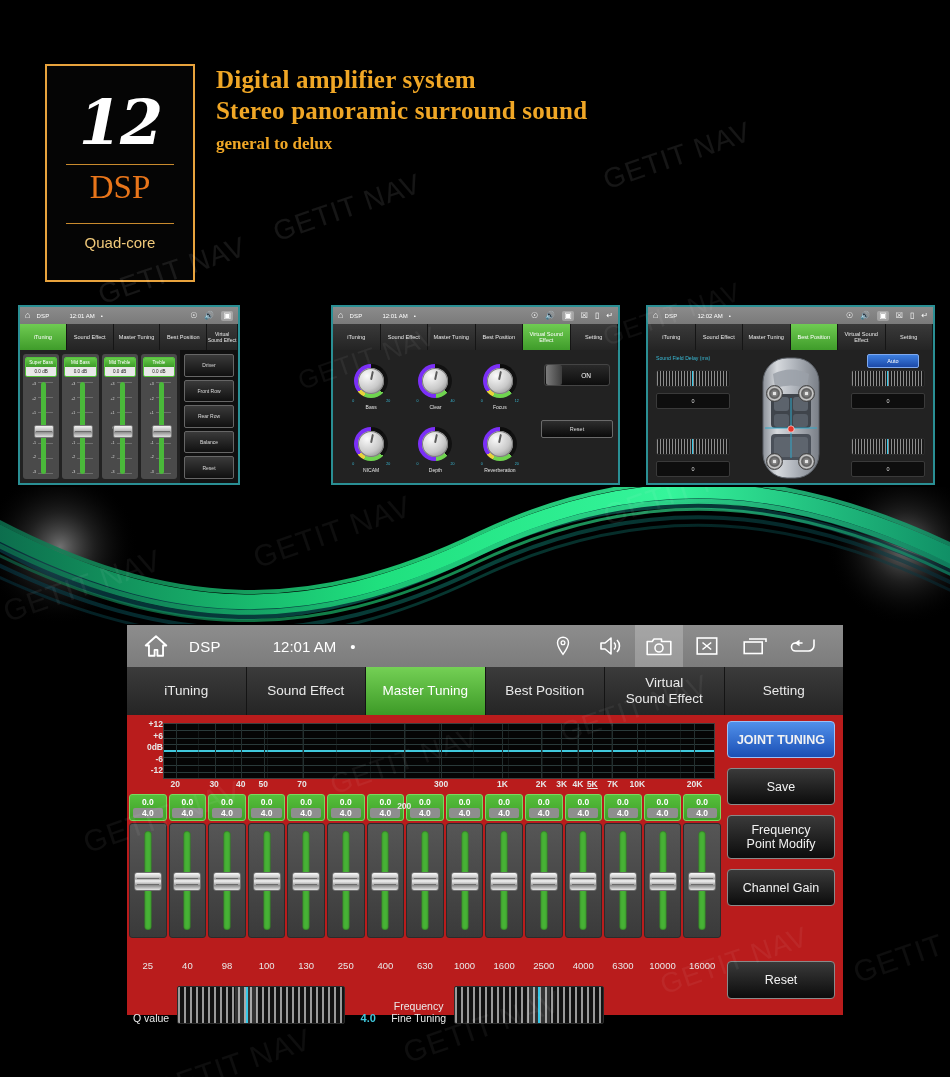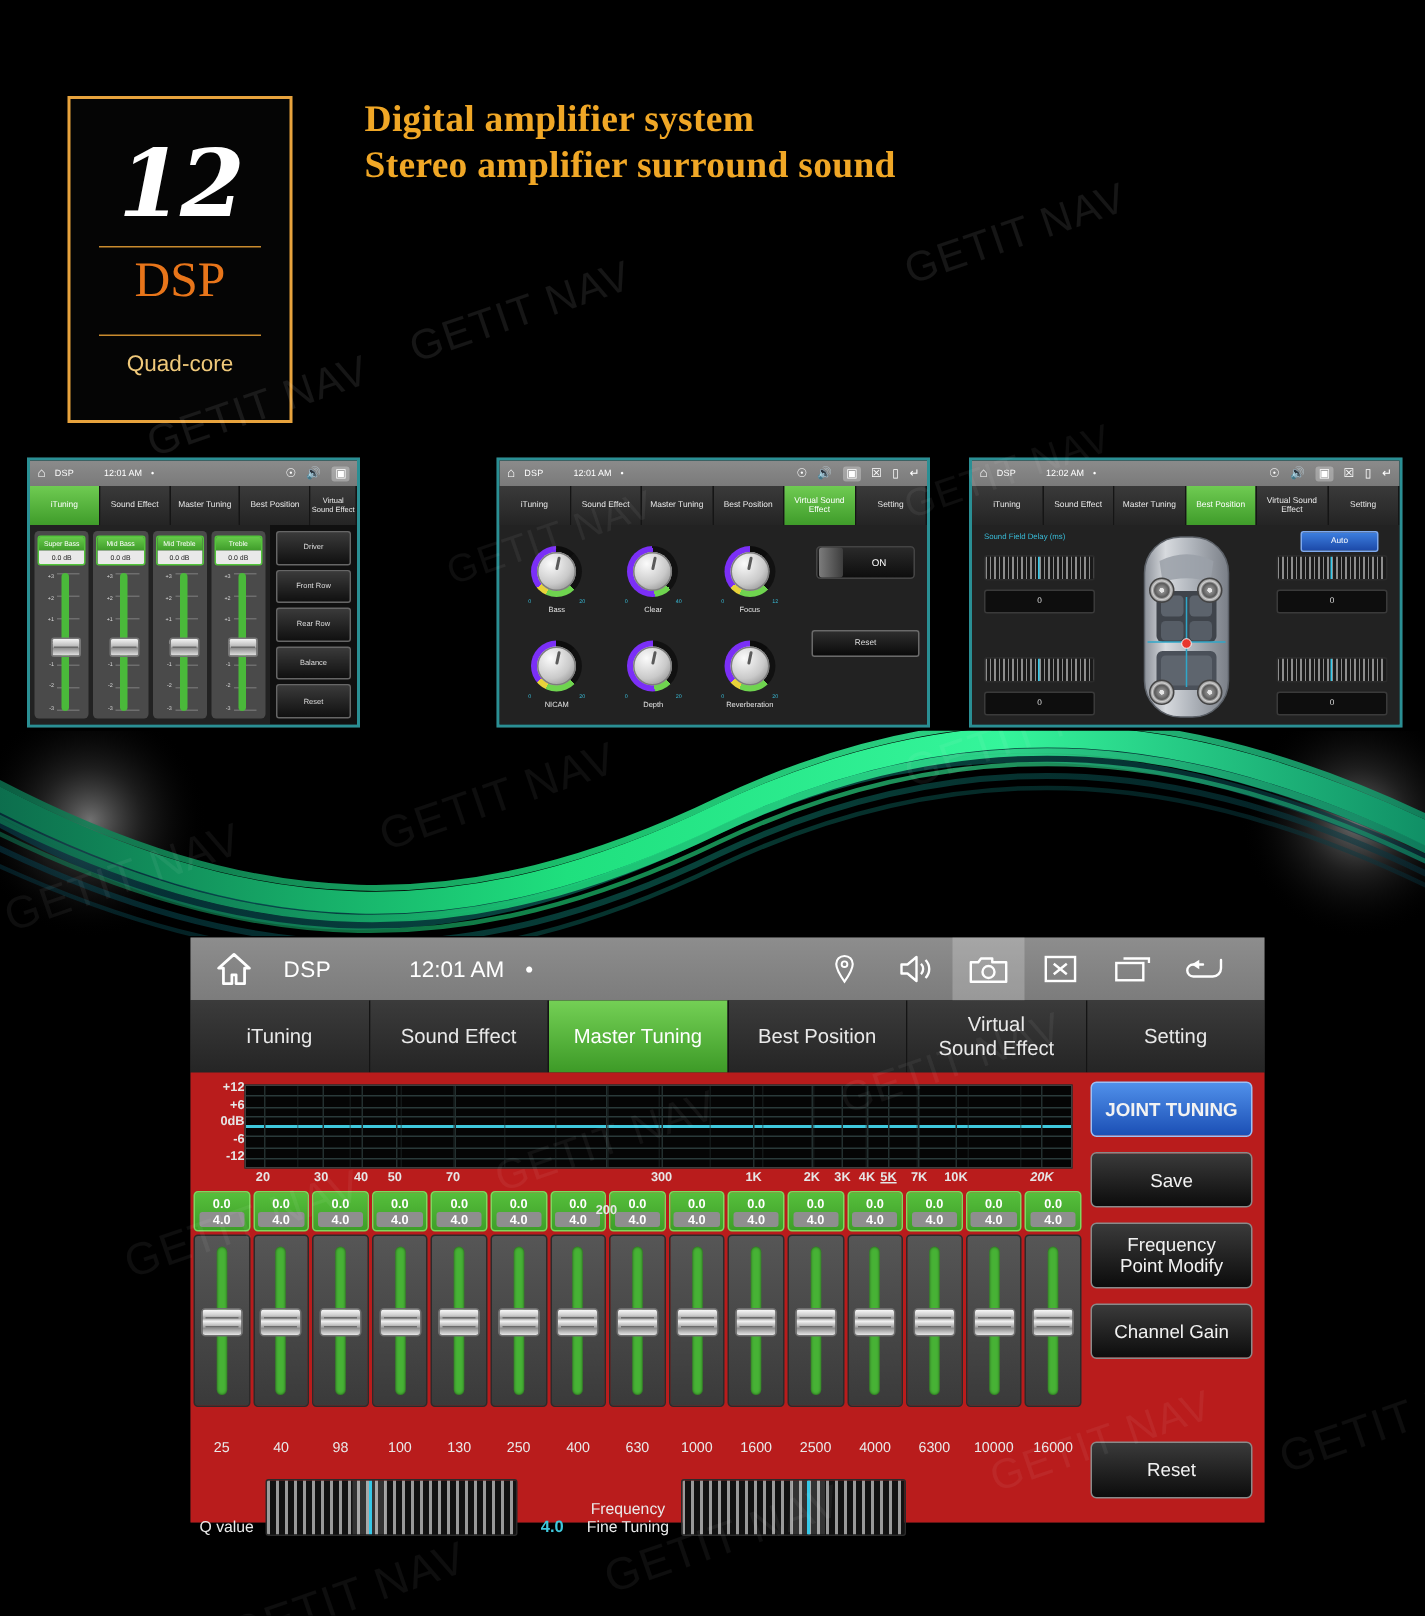--- a/index.html
+++ b/index.html
@@ -31,21 +31,21 @@
     font-style:italic; font-weight:700; line-height:1;
     margin-top:26px; letter-spacing:-2px;
   }
   .badge-rule { width:108px; height:1px; background:#c98b2e; margin:10px 0 0; }
   #dsp-label {
     font-family:"Liberation Serif", serif; font-size:33px; color:#e8751a;
     line-height:1.15; padding:4px 0 6px;
   }
   #dsp-sub { font-size:15px; color:#f0c97a; margin-top:10px; }
 
-  #head-text { position:absolute; left:243px; top:64px; width:680px; }
+  #head-text { position:absolute; left:216px; top:64px; width:680px; }
   #head-text h1 {
     font-family:"Liberation Serif", serif; font-weight:700;
     font-size:25px; color:#f0a726; line-height:31px; letter-spacing:.2px;
   }
   #head-text p {
     font-family:"Liberation Serif", serif; font-weight:700;
     font-size:17px; color:#f0a726; line-height:36px; margin-top:31px;
   }
 
   
@@ -253,21 +253,22 @@
   <div id="dsp-badge">
     <div id="dsp-num">12</div>
     <div class="badge-rule"></div>
     <div id="dsp-label">DSP</div>
     <div class="badge-rule"></div>
     <div id="dsp-sub">Quad-core</div>
   </div>
 
   <div id="head-text">
     <h1>Digital amplifier system</h1>
-    <h1>Stereo amplifier surround sound</h1>
+    <h1>Stereo panoramic surround sound</h1>
+    <p style="margin-top:0">general to delux</p>
   </div>
 
   <div class="wm" style="left:600px; top:140px; font-size:28px;">GETIT NAV</div>
   <div class="wm" style="left:270px; top:192px; font-size:28px;">GETIT NAV</div>
   <div class="wm" style="left:95px;  top:255px; font-size:28px;">GETIT NAV</div>
 </div>
 
 <div id="thumbs">
 
   <div class="thumb" id="thumb1">
@@ -765,21 +766,21 @@
           <span style="left: 25.1852%;">70</span>
           <span style="left: 43.7037%; margin-top: 22px;">200</span>
           <span style="left: 50.3704%;">300</span>
           <span style="left: 61.4815%;">1K</span>
           <span style="left: 68.5185%;">2K</span>
           <span style="left: 72.2222%;">3K</span>
           <span style="left: 75.1852%;">4K</span>
           <span style="left: 77.7778%; text-decoration: underline;">5K</span>
           <span style="left: 81.4815%;">7K</span>
           <span style="left: 85.9259%;">10K</span>
-          <span style="left: 96.2963%; font-style: italic;">20K</span>
+          <span style="left: 96.2963%;">20K</span>
         </div>
 
       <div id="chips">
           <div class="chip">
             <div class="c1">0.0</div>
             <div class="c2">4.0</div>
           </div>
           <div class="chip">
             <div class="c1">0.0</div>
             <div class="c2">4.0</div>

